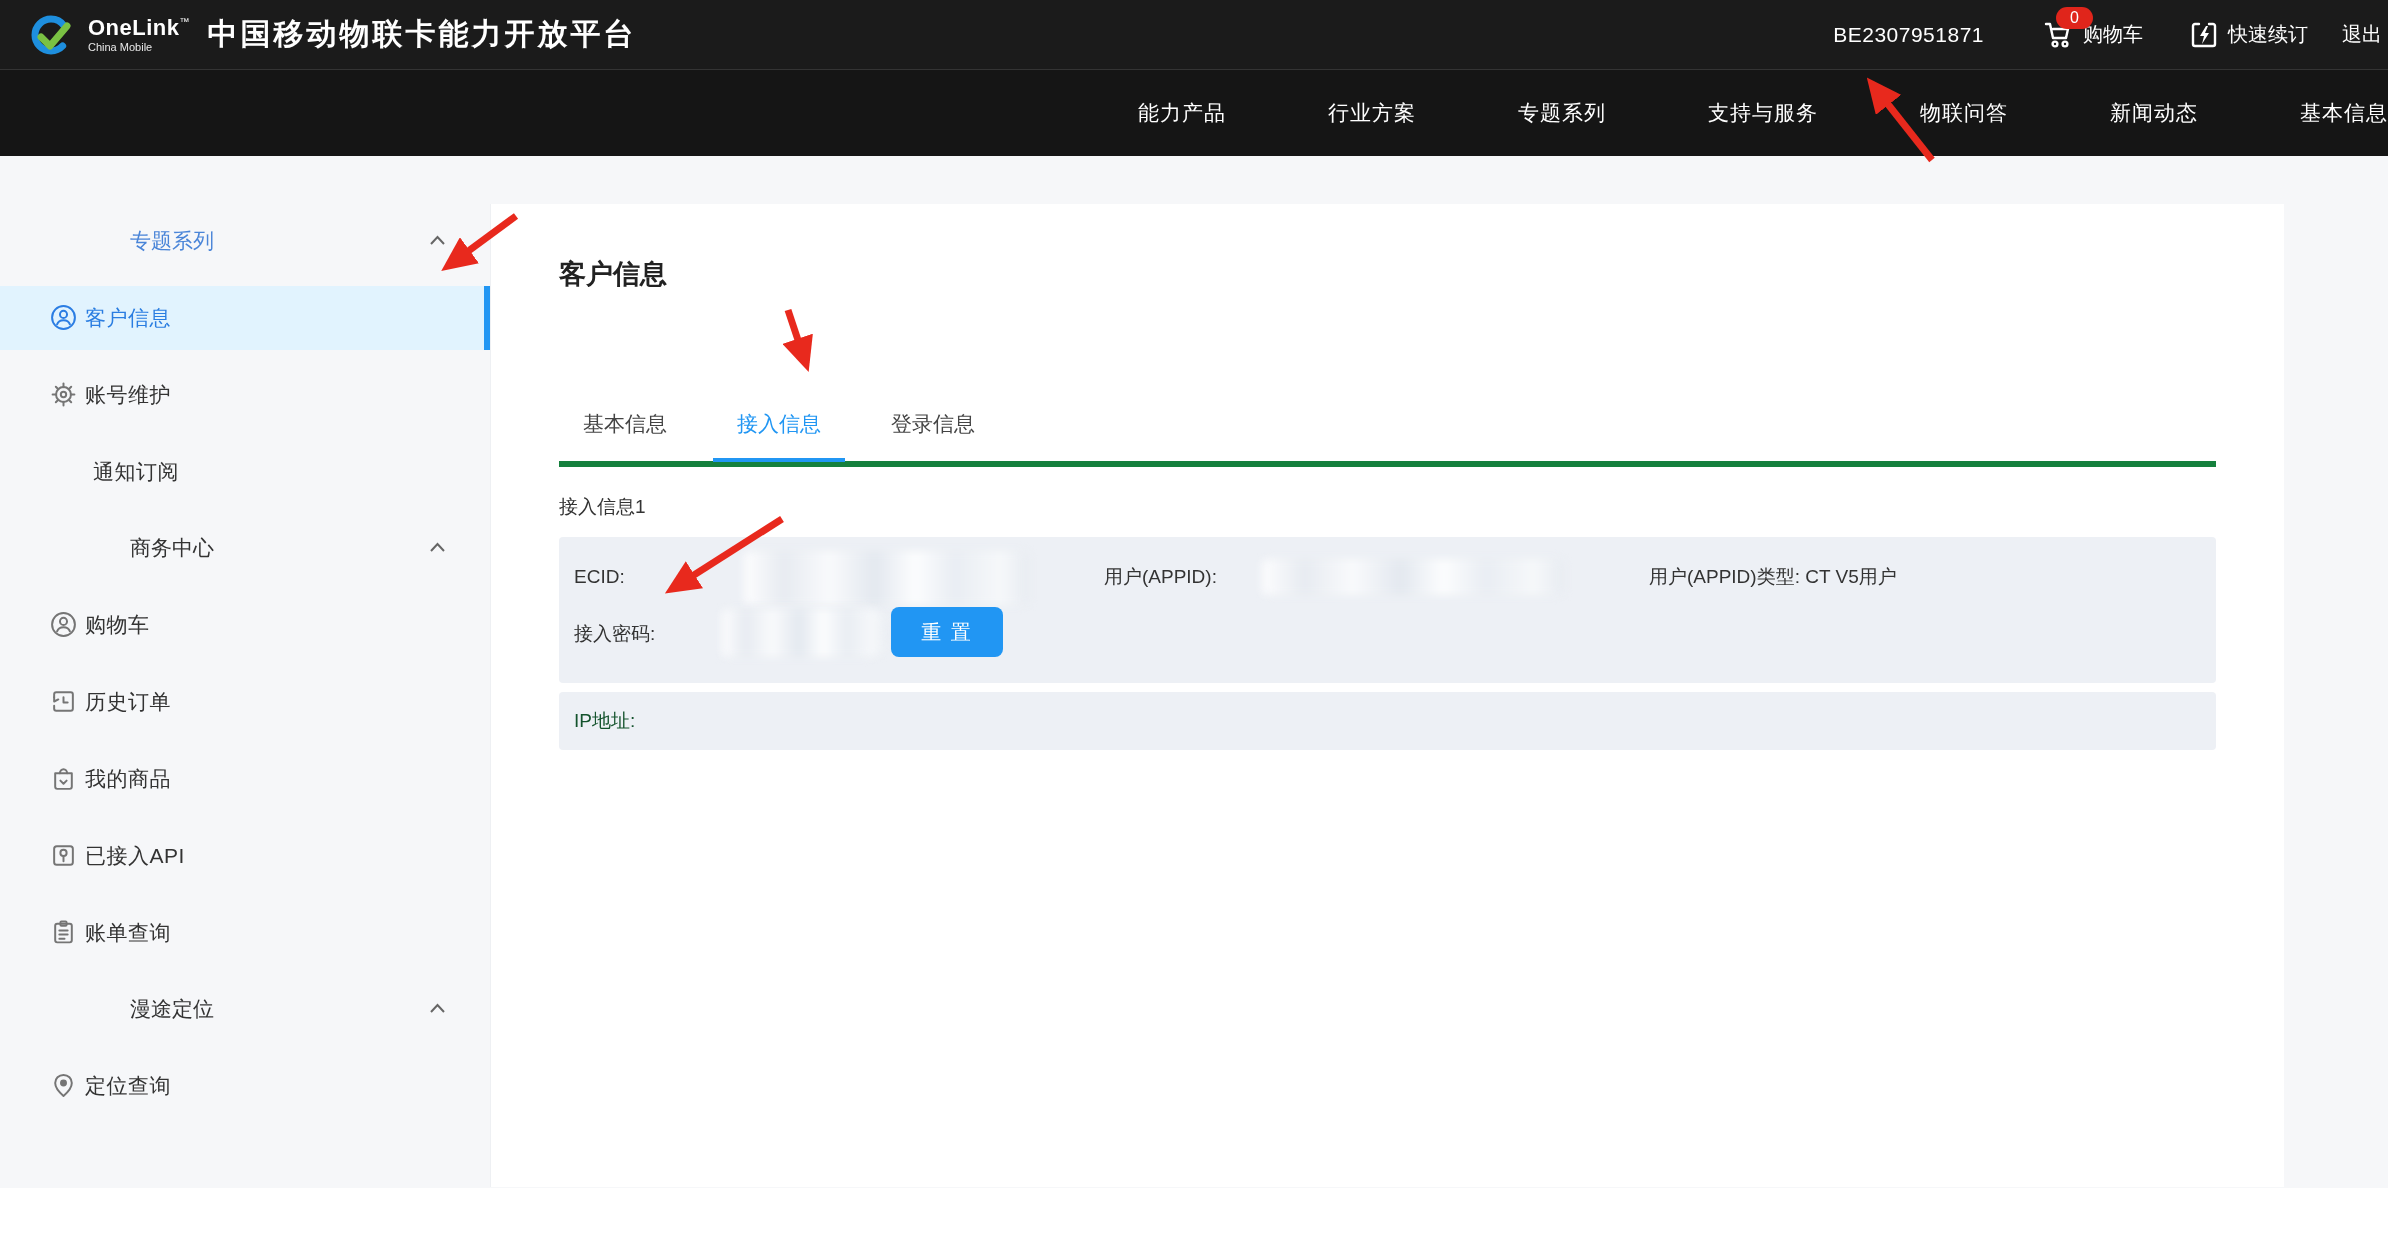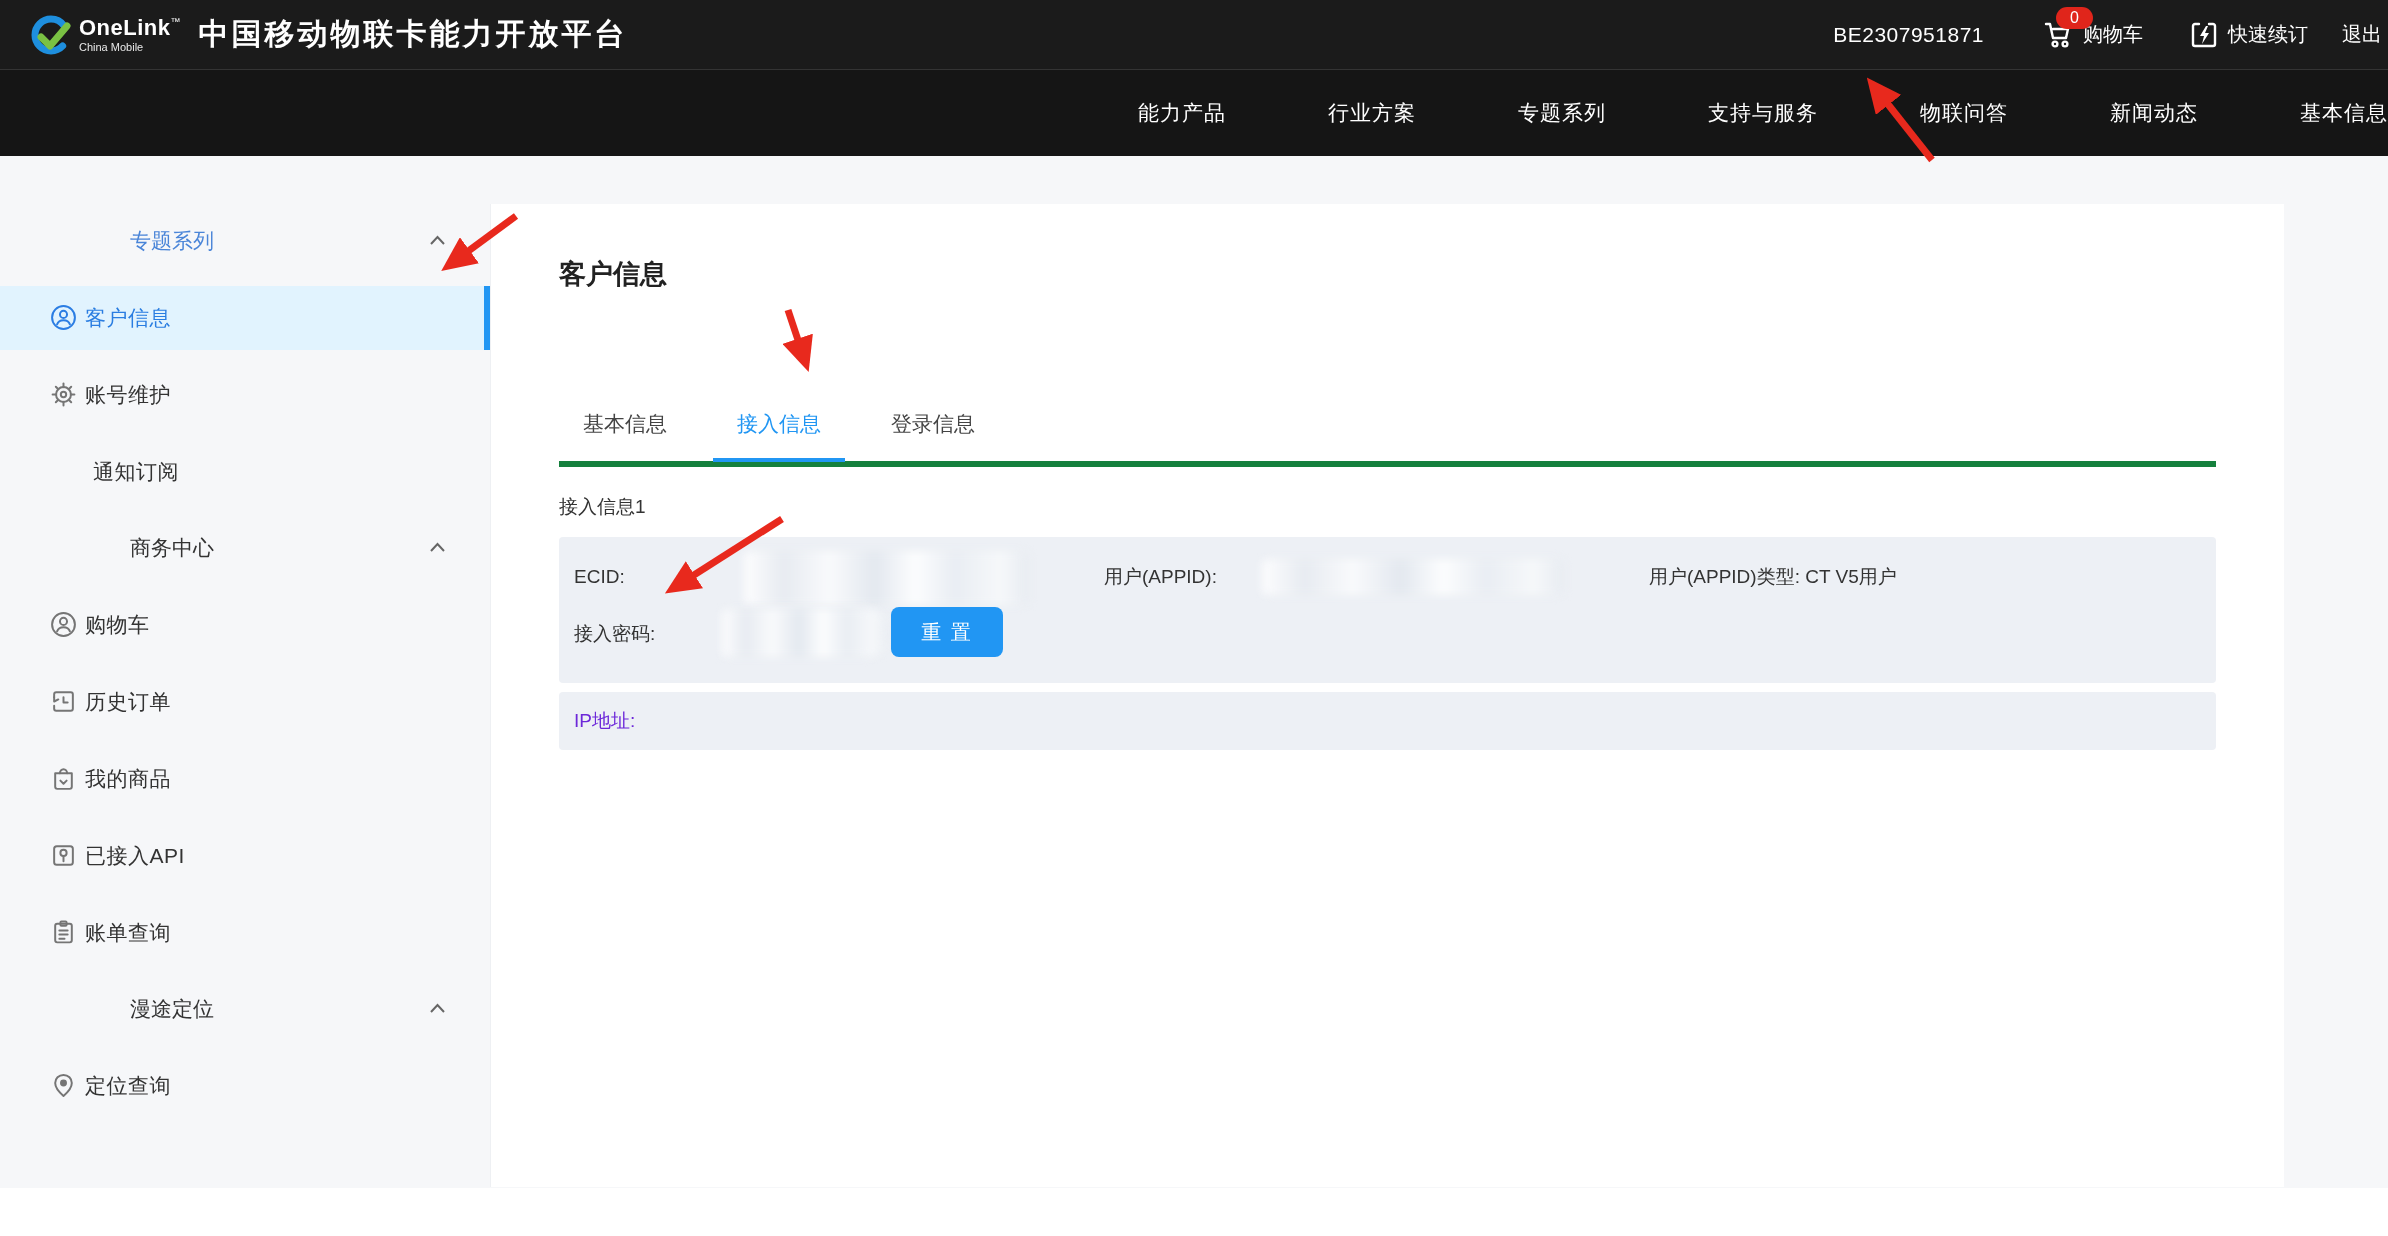--- a/index.html
+++ b/index.html
@@ -6,21 +6,21 @@
   body{
     width:2388px;height:1236px;overflow:hidden;position:relative;
     font-family:"Liberation Sans","DejaVu Sans",sans-serif;
     background:#ffffff;color:#333;
   }
   
   .topbar{
     height:70px;background:#1b1b1b;display:flex;align-items:center;
     padding:0 0 0 28px;box-sizing:border-box;border-bottom:1px solid #343434;
   }
-  .brand{display:flex;align-items:center;gap:3px;}
+  .brand{display:flex;align-items:center;gap:12px;}
   .brand-text{color:#fff;line-height:1;}
   .brand-name{font-size:22px;font-weight:bold;letter-spacing:.5px;}
   .brand-tm{font-size:10px;vertical-align:top;}
   .brand-sub{font-size:11px;margin-top:3px;color:#e8e8e8;}
   .site-title{color:#fff;font-size:30px;font-weight:bold;letter-spacing:3px;margin-left:18px;}
   .topbar-right{margin-left:auto;display:flex;align-items:center;color:#fff;}
   .account-id{font-size:21px;letter-spacing:.5px;}
   .top-group{display:flex;align-items:center;gap:9px;font-size:20px;}
   .cart-group{margin-left:58px;position:relative;}
   .renew-group{margin-left:46px;}
@@ -89,21 +89,21 @@
   .blob-pwd{left:163px;top:72px;width:168px;height:48px;border-radius:6px 24px 24px 6px;}
   .reset-btn{
     position:absolute;left:332px;top:70px;width:112px;height:50px;background:#2196f3;
     color:#fff;border:none;border-radius:8px;font-size:20px;cursor:pointer;
     font-family:inherit;letter-spacing:2px;
   }
   .ip-row{
     margin-top:9px;background:#edf0f5;border-radius:4px;height:58px;
     display:flex;align-items:center;padding-left:15px;box-sizing:border-box;
   }
-  .ip-row .f-label{font-size:19px;color:#6d28d9;}
+  .ip-row .f-label{font-size:19px;color:#14532d;}
   
   .overlay{position:absolute;left:0;top:0;pointer-events:none;z-index:50;}
   .bottom-strip{height:48px;background:#fff;}
 </style>
 </head>
 <body>
 
 <header class="topbar">
   <div class="brand">
     <svg width="48" height="48" viewBox="0 0 48 48">

